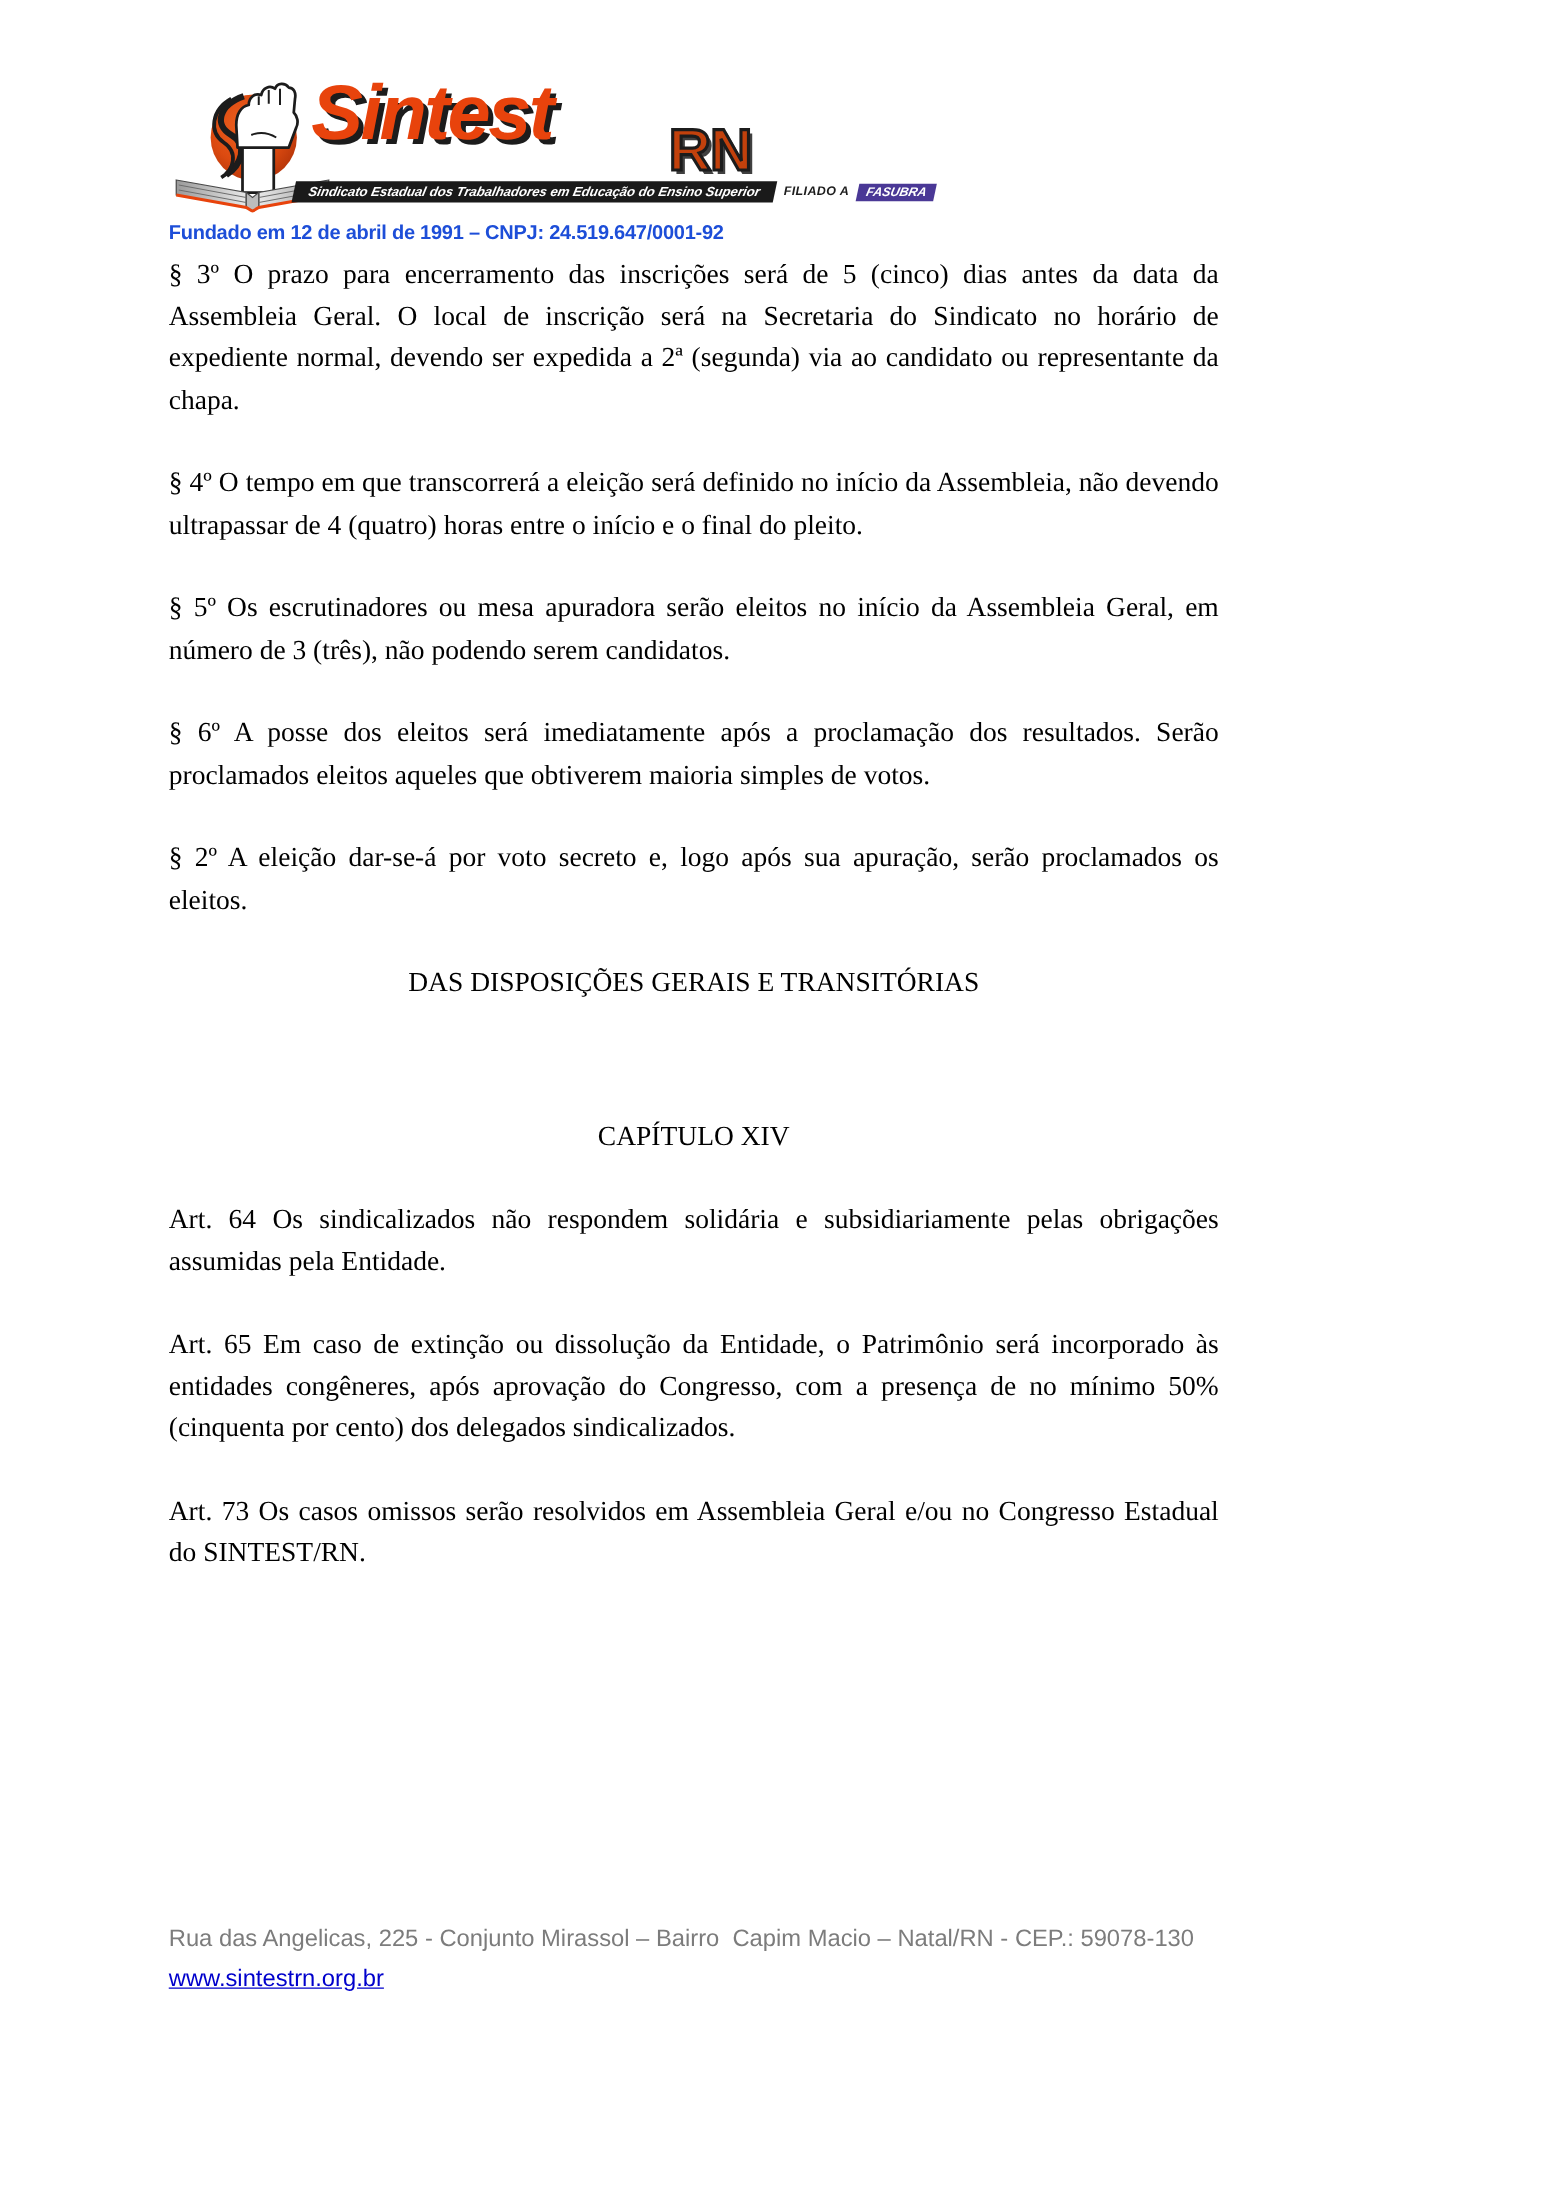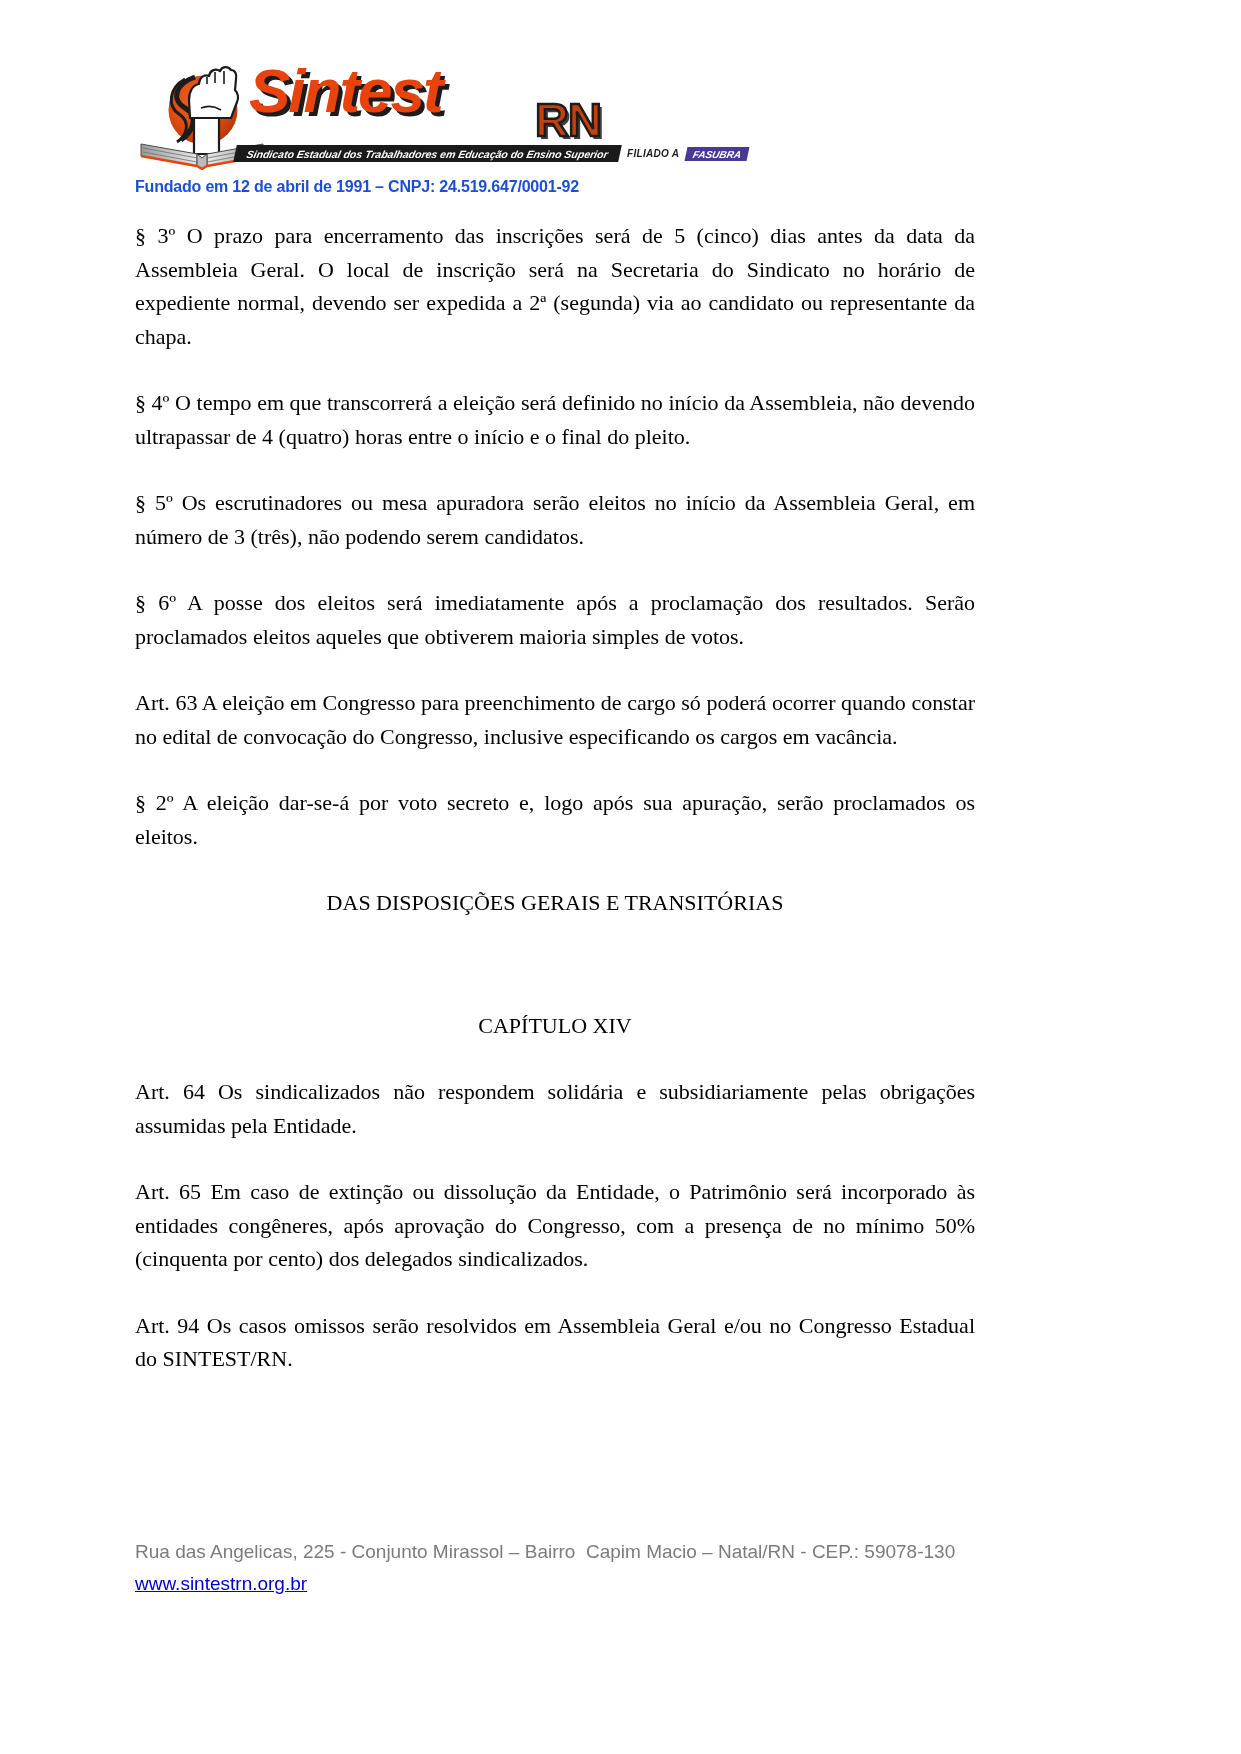--- a/index.html
+++ b/index.html
@@ -62,21 +62,21 @@
     font-size:16px; font-weight:bold;
     letter-spacing:-0.2px;
     color:#1d4ed8;
   }
   
   .content {
     position:absolute; left:135px; top:202px; width:840px;
   }
   .content p {
     font-size:22px; line-height:33.5px;
-    margin:17px 0 33px 0;
+    margin:0 0 33px 0;
   }
   .content p.paragraph { text-align:justify; }
   .content p.heading { text-align:center; }
   .content p.heading-gap { margin-top:89px; }
   
   .footer {
     position:absolute; left:135px; top:1536px; width:840px;
     font-family:"Liberation Sans", sans-serif;
     font-size:19px; line-height:32px;
   }
@@ -160,27 +160,26 @@
 
     <div class="founded">Fundado em 12 de abril de 1991 – CNPJ: 24.519.647/0001-92</div>
   </header>
 
   <main class="content">
     <div>
         <p class="paragraph">§ 3º O prazo para encerramento das inscrições será de 5 (cinco) dias antes da data da Assembleia Geral. O local de inscrição será na Secretaria do Sindicato no horário de expediente normal, devendo ser expedida a 2ª (segunda) via ao candidato ou representante da chapa.</p>
         <p class="paragraph">§ 4º O tempo em que transcorrerá a eleição será definido no início da Assembleia, não devendo ultrapassar de 4 (quatro) horas entre o início e o final do pleito.</p>
         <p class="paragraph">§ 5º Os escrutinadores ou mesa apuradora serão eleitos no início da Assembleia Geral, em número de 3 (três), não podendo serem candidatos.</p>
         <p class="paragraph">§ 6º A posse dos eleitos será imediatamente após a proclamação dos resultados. Serão proclamados eleitos aqueles que obtiverem maioria simples de votos.</p>
-        <p class="paragraph">Art. 63 A eleição em Congresso para preenchimento de cargo só poderá ocorrer quando constar no edital de convocação do Congresso, inclusive especificando os cargos em vacância.</p>
         <p class="paragraph">§ 2º A eleição dar-se-á por voto secreto e, logo após sua apuração, serão proclamados os eleitos.</p>
         <p class="heading">DAS DISPOSIÇÕES GERAIS E TRANSITÓRIAS</p>
         <p class="heading heading-gap">CAPÍTULO XIV</p>
         <p class="paragraph">Art. 64 Os sindicalizados não respondem solidária e subsidiariamente pelas obrigações assumidas pela Entidade.</p>
         <p class="paragraph">Art. 65 Em caso de extinção ou dissolução da Entidade, o Patrimônio será incorporado às entidades congêneres, após aprovação do Congresso, com a presença de no mínimo 50% (cinquenta por cento) dos delegados sindicalizados.</p>
-        <p class="paragraph">Art. 94 Os casos omissos serão resolvidos em Assembleia Geral e/ou no Congresso Estadual do SINTEST/RN.</p>
+        <p class="paragraph">Art. 73 Os casos omissos serão resolvidos em Assembleia Geral e/ou no Congresso Estadual do SINTEST/RN.</p>
       </div>
   </main>
 
   <footer class="footer">
     <div class="address">Rua das Angelicas, 225 - Conjunto Mirassol – Bairro&nbsp; Capim Macio – Natal/RN - CEP.: 59078-130</div>
     <a class="link website" href="#">www.sintestrn.org.br</a>
   </footer>
 
 </div>
 

